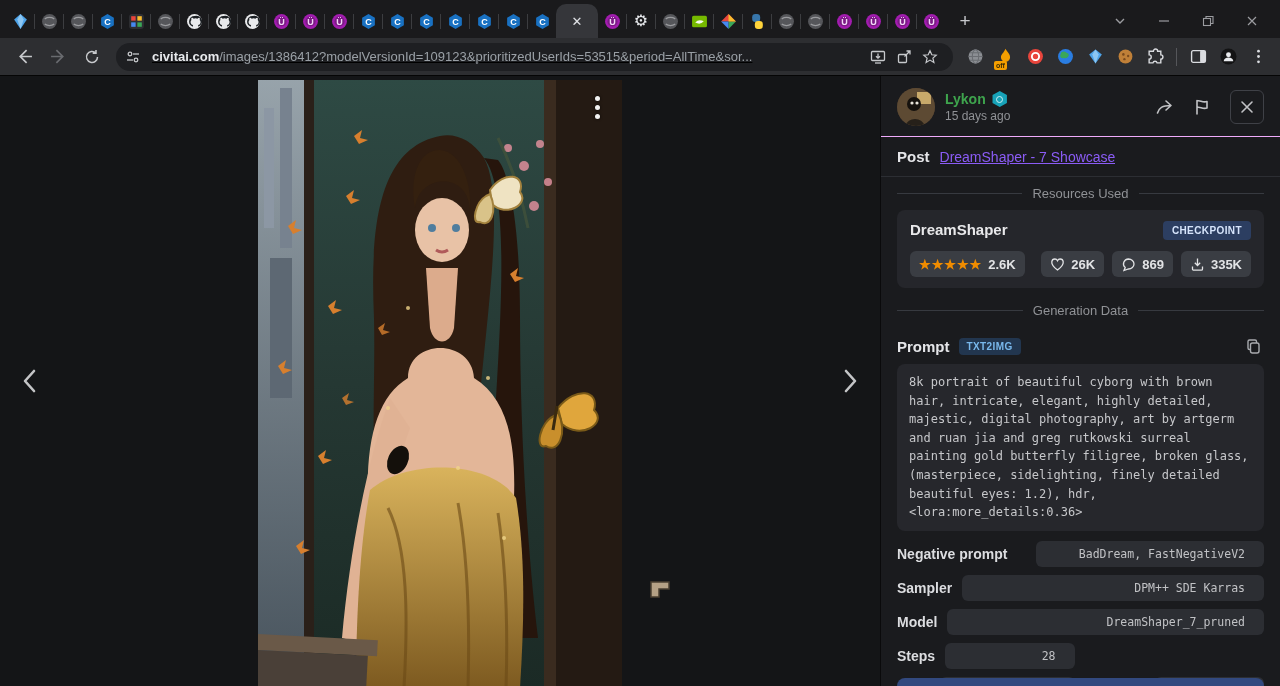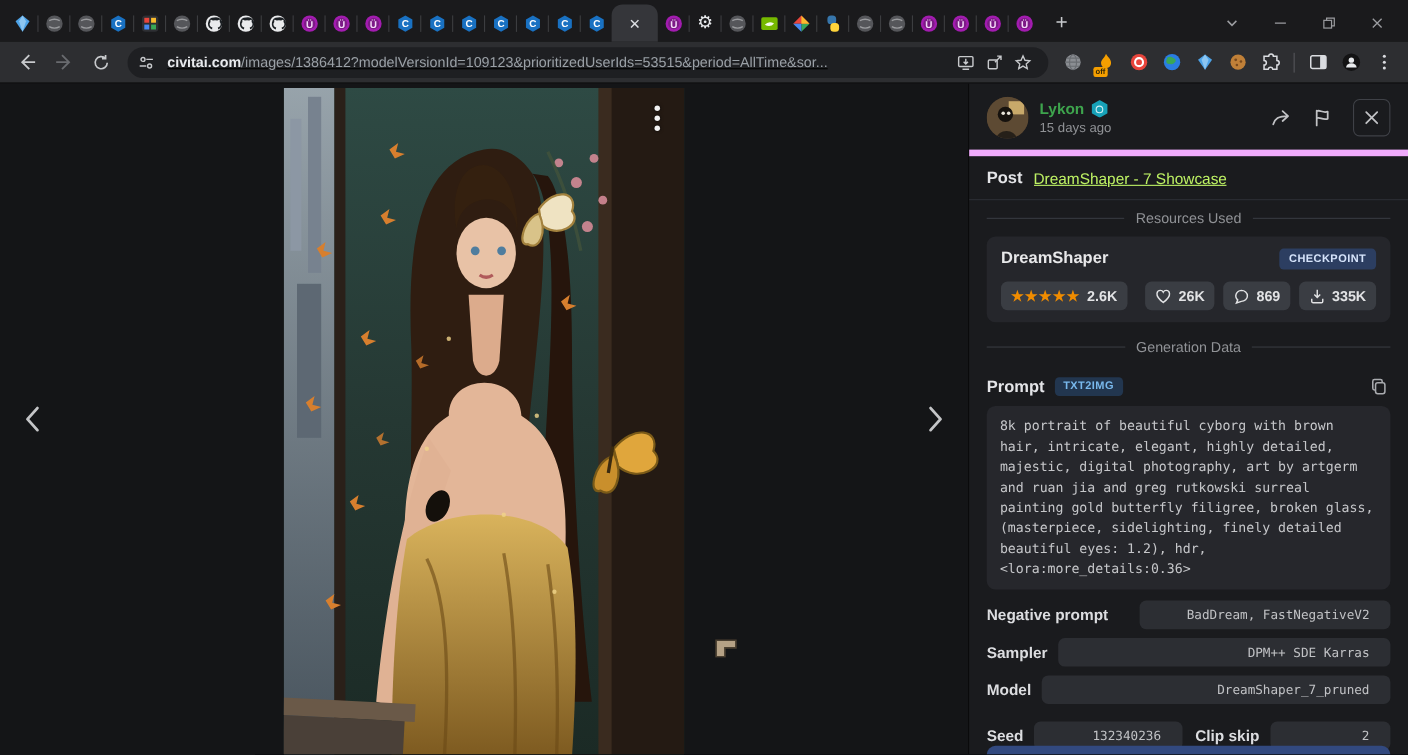--- a/index.html
+++ b/index.html
@@ -42,38 +42,38 @@
   .stage svg { display:block; width:100%; height:100%; }
   .imgmenu { position:absolute; top:8px; right:14px; width:22px; height:38px; display:flex; flex-direction:column; align-items:center; justify-content:center; gap:4px; }
   .imgmenu i { width:5px; height:5px; border-radius:50%; background:#f2f2f2; box-shadow:0 0 3px rgba(0,0,0,.8); }
   .carnav { position:absolute; top:50%; transform:translateY(-50%); width:44px; height:60px; display:flex; align-items:center; justify-content:center; color:#c4c5c7; }
   .carnav.prev { left:8px; } .carnav.next { right:8px; }
   .carnav svg { width:30px; height:30px; }
   .cursor-mark { position:absolute; left:650px; top:505px; width:20px; height:17px; }
 
   
   .sidebar { width:400px; flex:none; background:#1a1b1e; border-left:1px solid #0a0a0b; position:relative; overflow:hidden; display:flex; flex-direction:column; }
-  .sb-header { display:flex; align-items:center; padding:12px 16px 10px; border-bottom:6px solid #f0abfc; }
+  .sb-header { display:flex; align-items:center; padding:12px 16px 10px; border-bottom:1px solid #f0abfc; }
   .avatar { width:38px; height:38px; border-radius:50%; overflow:hidden; flex:none; background:#3b2f26; }
   .avatar svg { width:100%; height:100%; }
   .uinfo { margin-left:10px; min-width:0; }
   .uname-row { display:flex; align-items:center; gap:6px; }
   .uname { font-size:14px; font-weight:700; color:#3ea44d; }
   .vbadge { width:16px; height:16px; clip-path:polygon(50% 0,95% 25%,95% 75%,50% 100%,5% 75%,5% 25%); background:#17a2b8; display:flex; align-items:center; justify-content:center; }
   .vbadge i { width:7px; height:7px; border-radius:50%; border:1.5px solid #cdeef3; }
   .utime { font-size:12px; color:#909296; margin-top:2px; }
   .hdr-actions { margin-left:auto; display:flex; align-items:center; gap:14px; }
   .hicon { width:24px; height:24px; display:flex; align-items:center; justify-content:center; color:#c1c2c5; }
   .hicon svg { width:20px; height:20px; }
   .closebtn { width:34px; height:34px; border:1px solid #3f4147; border-radius:6px; display:flex; align-items:center; justify-content:center; color:#c1c2c5; margin-left:2px; }
   .closebtn svg { width:16px; height:16px; }
 
   .post-row { display:flex; align-items:center; gap:10px; padding:11px 16px; border-bottom:1px solid #2c2e33; }
   .post-label { font-size:15px; font-weight:700; color:#e4e5e8; }
-  .post-link { font-size:14px; color:#bef264; text-decoration:underline; cursor:pointer; white-space:nowrap; overflow:hidden; }
+  .post-link { font-size:14px; color:#8b5cf6; text-decoration:underline; cursor:pointer; white-space:nowrap; overflow:hidden; }
 
   .divider { display:flex; align-items:center; gap:10px; margin:9px 16px 7px; color:#909296; font-size:13px; }
   .divider::before, .divider::after { content:""; flex:1; border-top:1px solid #373a40; }
 
   .rescard { margin:2px 16px 6px; background:#25262b; border-radius:8px; padding:11px 13px; }
   .res-top { display:flex; align-items:flex-start; }
   .res-name { font-size:15px; font-weight:700; color:#e8e8ea; }
   .res-badge { margin-left:auto; background:#2c3e61; color:#d6e4fb; font-size:10px; font-weight:700; letter-spacing:.4px; padding:4px 9px; border-radius:4px; }
   .res-stats { display:flex; align-items:center; margin-top:11px; }
   .pill { height:26px; background:#3a3d43; border-radius:6px; display:flex; align-items:center; gap:6px; padding:0 9px; font-size:13px; font-weight:700; color:#e2e3e5; }
@@ -690,20 +690,24 @@
         </div>
         <div class="prow">
           <span class="plabel">Sampler</span>
           <span class="pval">DPM++ SDE Karras</span>
         </div>
         <div class="prow">
           <span class="plabel">Model</span>
           <span class="pval">DreamShaper_7_pruned</span>
         </div>
         <div class="prow-2col">
+          <span class="pcell">
+            <span class="plabel">Steps</span>
+            <span class="pval">28</span>
+          </span>
         </div>
         <div class="prow-2col">
           <span class="pcell">
             <span class="plabel">Seed</span>
             <span class="pval">132340236</span>
           </span>
           <span class="pcell">
             <span class="plabel">Clip skip</span>
             <span class="pval">2</span>
           </span>

